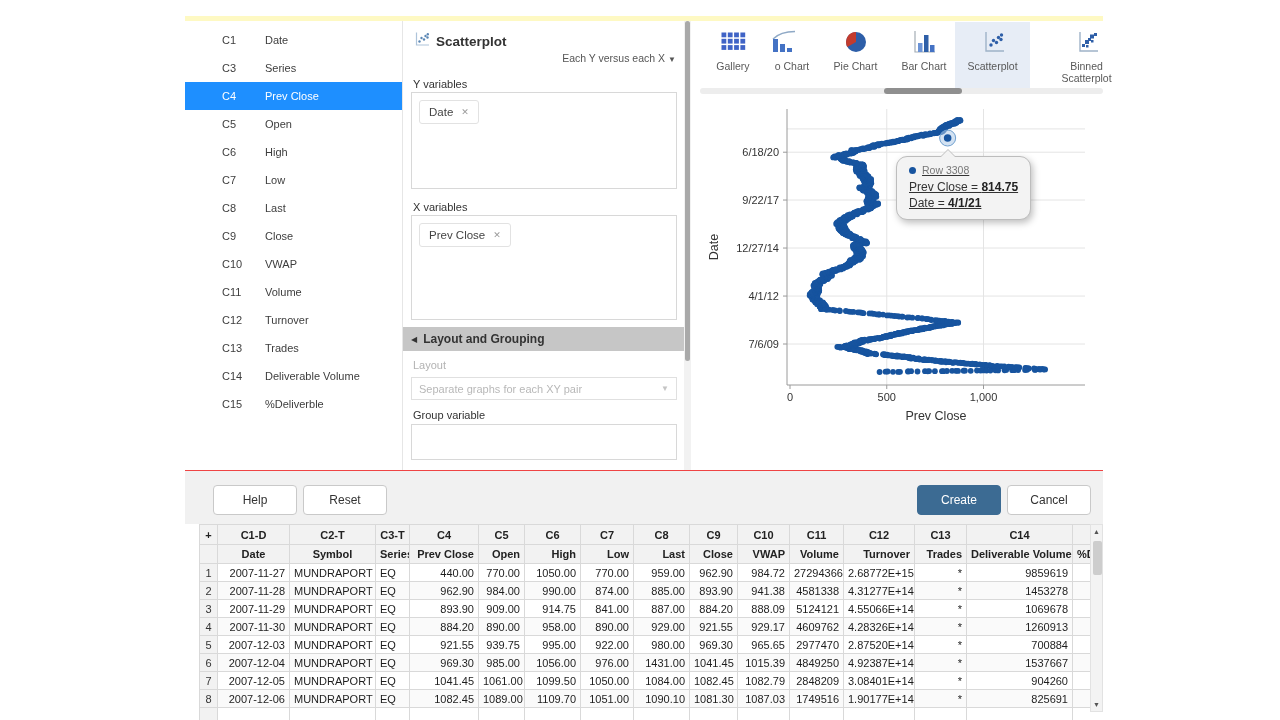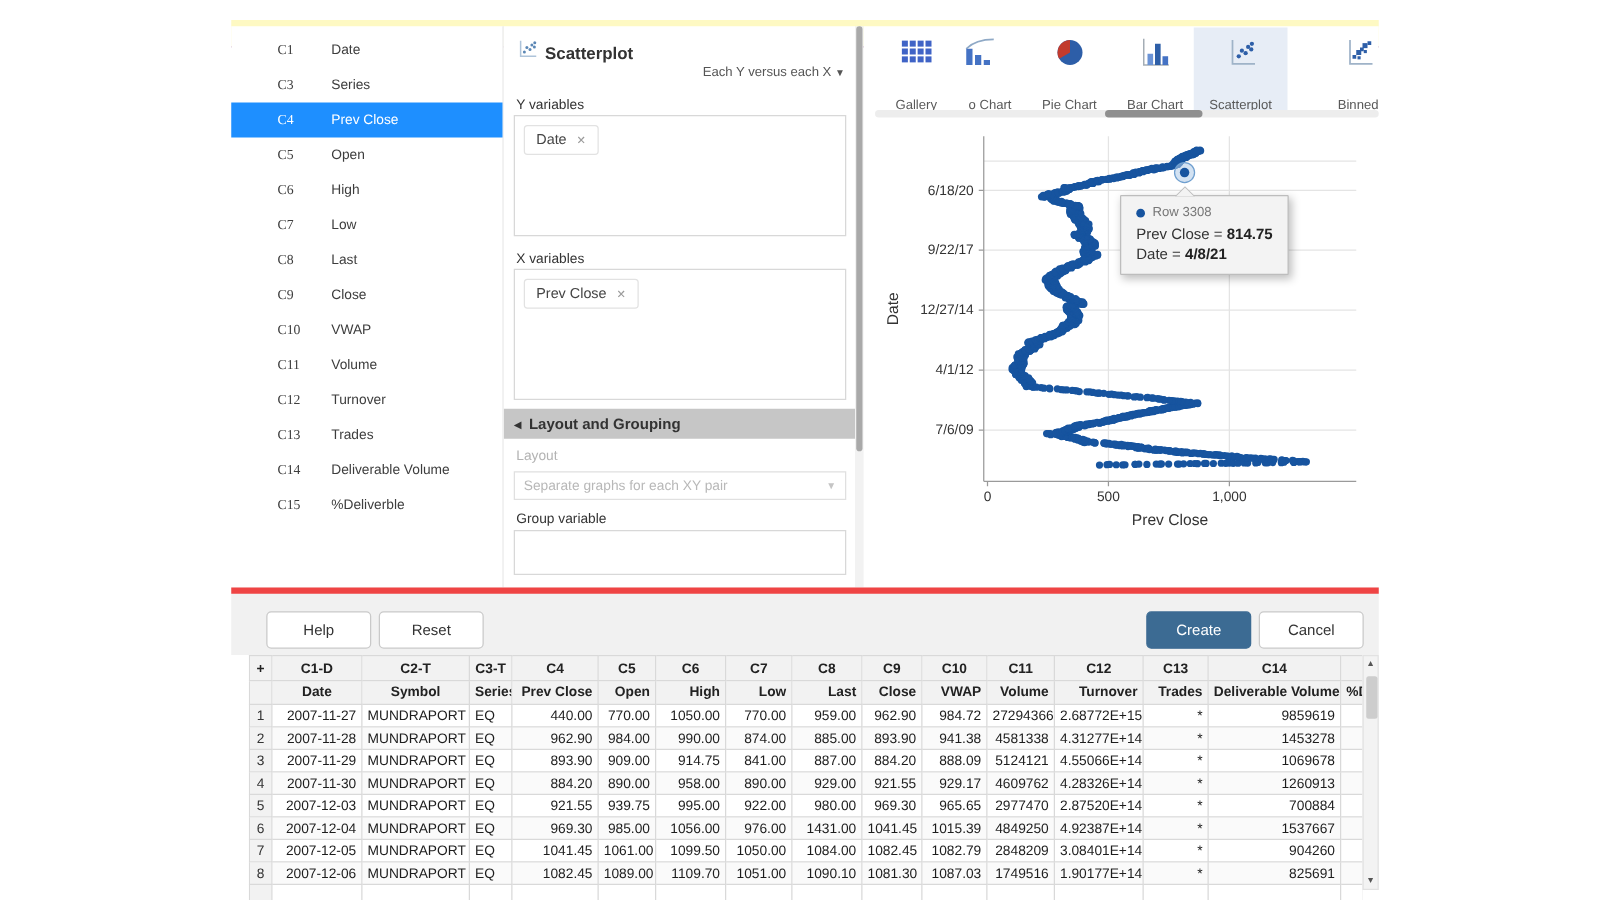--- a/index.html
+++ b/index.html
@@ -12,21 +12,21 @@
   .title{position:absolute;left:14px;top:0;line-height:21px;font-size:9.5px;color:#222;}
   .win-controls{position:absolute;right:6px;top:0;height:21px;display:flex;align-items:center;}
   .win-btn{width:30px;height:21px;display:flex;align-items:center;justify-content:center;cursor:default;}
   .glyph-min{display:block;width:9px;border-top:1px solid #444;}
   .glyph-restore{display:block;width:8px;height:8px;border:1px solid #444;border-radius:2px;}
   .glyph-close{font-size:10px;color:#333;line-height:1;}
 
   
   .columns-panel{left:185px;top:21px;width:218px;height:449px;background:#fff;border-right:1px solid #e6e6e6;padding-top:5px;box-sizing:border-box;}
   .col-item{height:28px;display:flex;align-items:center;font-size:11px;color:#3d3d3d;}
-  .col-id{width:43px;margin-left:37px;font-family:Liberation Serif, serif;}
+  .col-id{width:43px;margin-left:37px;}
   .col-item.selected{background:#1e8fff;color:#fff;}
 
   
   .builder-panel{left:403px;top:21px;width:281px;height:449px;background:#fff;overflow:hidden;}
   .bp-header{position:absolute;left:10px;top:10px;display:flex;align-items:center;gap:6px;}
   .bp-title{font-size:13.5px;font-weight:bold;color:#333;}
   .bp-mode{position:absolute;right:8px;top:31px;font-size:10.5px;color:#555;}
   .bp-mode .chev{font-size:8px;color:#555;margin-left:3px;}
   .bp-label{position:absolute;left:10px;font-size:11px;color:#333;}
   .bp-label.dim{color:#b3b3b3;}
@@ -42,41 +42,41 @@
   .layout-select .chev{font-size:8px;color:#c5c5c5;}
   .group-box{position:absolute;left:8px;top:403px;width:266px;height:36px;border:1px solid #d8d8d8;box-sizing:border-box;background:#fff;}
   .bp-scroll{left:684px;top:21px;width:7px;height:449px;background:#f2f2f2;}
   .bp-scroll .thumb{position:absolute;left:1px;top:0;width:5px;height:340px;background:#a9a9a9;border-radius:3px;}
 
   
   .gallery{left:691px;top:21px;width:412px;height:74px;background:#fff;}
   .tiles{position:absolute;left:9px;top:1px;height:66px;display:flex;}
   .tile{height:66px;display:flex;flex-direction:column;align-items:center;overflow:hidden;cursor:default;}
   .tile .icon{margin-top:7px;height:26px;}
-  .tile .lbl{margin-top:23px;font-size:10.5px;color:#595959;text-align:center;line-height:12px;}
+  .tile .lbl{margin-top:5px;font-size:10.5px;color:#595959;text-align:center;line-height:12px;}
   .tile.selected{background:#e7edf6;}
   .tile.partial .icon{margin-left:-16px;}
   .h-scroll{position:absolute;left:9px;top:67px;width:403px;height:6px;background:#ededed;border-radius:3px;}
   .h-scroll .thumb{position:absolute;left:184px;top:0;width:78px;height:6px;background:#8f8f8f;border-radius:3px;}
 
   
   .chart{left:691px;top:95px;width:412px;height:461px;background:#fff;}
-  .tooltip{position:absolute;left:205px;top:61px;background:#f3f3f3;border:1px solid #bdbdbd;border-radius:1px;
-           box-shadow:2px 3px 7px rgba(0,0,0,.25);padding:7px 12px 8px 12px;font-size:12px;color:#333;white-space:nowrap;}
+  .tooltip{position:absolute;left:205px;top:61px;background:#f3f3f3;border:1px solid #bdbdbd;border-radius:11px;
+           box-shadow:2px 3px 7px rgba(0,0,0,.25);padding:7px 12px 8px 12px;font-size:12px;color:#333;white-space:nowrap;text-decoration:underline;}
   .tooltip::after{content:"";position:absolute;left:44px;top:-7px;border-left:7px solid transparent;border-right:7px solid transparent;
                   border-bottom:7px solid #f3f3f3;}
   .tooltip::before{content:"";position:absolute;left:43px;top:-8.5px;border-left:8px solid transparent;border-right:8px solid transparent;
                   border-bottom:8px solid #bdbdbd;}
   .tt-row1{font-size:10.5px;color:#777;display:flex;align-items:center;gap:6px;margin-bottom:3px;}
   .tt-dot{width:7px;height:7px;border-radius:50%;background:#17549f;display:inline-block;}
   .tt-line{line-height:16px;}
   .tt-line b{color:#222;}
 
   
-  .footer{left:185px;top:470px;width:918px;height:54px;background:#f1f1f1;border-top:5px solid #ef4444;box-sizing:border-box;}
+  .footer{left:185px;top:470px;width:918px;height:54px;background:#f1f1f1;border-top:1px solid #ef4444;box-sizing:border-box;}
   .btn{position:absolute;top:14px;width:82px;height:28px;border:1px solid #c9c9c9;border-radius:4px;background:#fff;
        font-size:12px;color:#333;display:flex;align-items:center;justify-content:center;cursor:default;}
   .btn.primary{background:#3c6b93;border-color:#3c6b93;color:#fff;}
 
   
   .worksheet{left:199px;top:524px;width:891px;height:196px;overflow:hidden;background:#fff;}
   table.ws{border-collapse:collapse;table-layout:fixed;width:891px;font-size:11px;}
   table.ws td,table.ws th{border:1px solid #d9d9d9;padding:0 4px;overflow:hidden;white-space:nowrap;height:18px;box-sizing:border-box;}
   table.ws thead th{background:#f2f2f2;font-weight:bold;color:#222;height:20px;}
   table.ws thead tr.h2 th{height:19px;}
@@ -1932,21 +1932,21 @@
         <circle cx="266.3" cy="25.0" r="2.9" fill="#17549f"></circle>
         <circle cx="256.654125" cy="43.01735999999892" r="8" fill="#aecbe8" fill-opacity="0.55" stroke="#6f9fcf" stroke-width="1"></circle>
         <circle cx="256.654125" cy="43.01735999999892" r="3.8" fill="#17549f"></circle>
       </svg>
     <div class="tooltip">
       <div class="tt-row1">
           <span class="tt-dot"></span>
           <span>Row 3308</span>
         </div>
       <div class="tt-line"><span>Prev Close = </span><b>814.75</b></div>
-      <div class="tt-line"><span>Date = </span><b>4/8/21</b></div>
+      <div class="tt-line"><span>Date = </span><b>4/1/21</b></div>
     </div>
   </div>
 
   <div class="abs footer">
     <div class="btn" style="left:28px;">Help</div>
     <div class="btn" style="left:118px;">Reset</div>
     <div class="btn primary" style="left:732px;">Create</div>
     <div class="btn" style="left:822px;">Cancel</div>
   </div>
 

